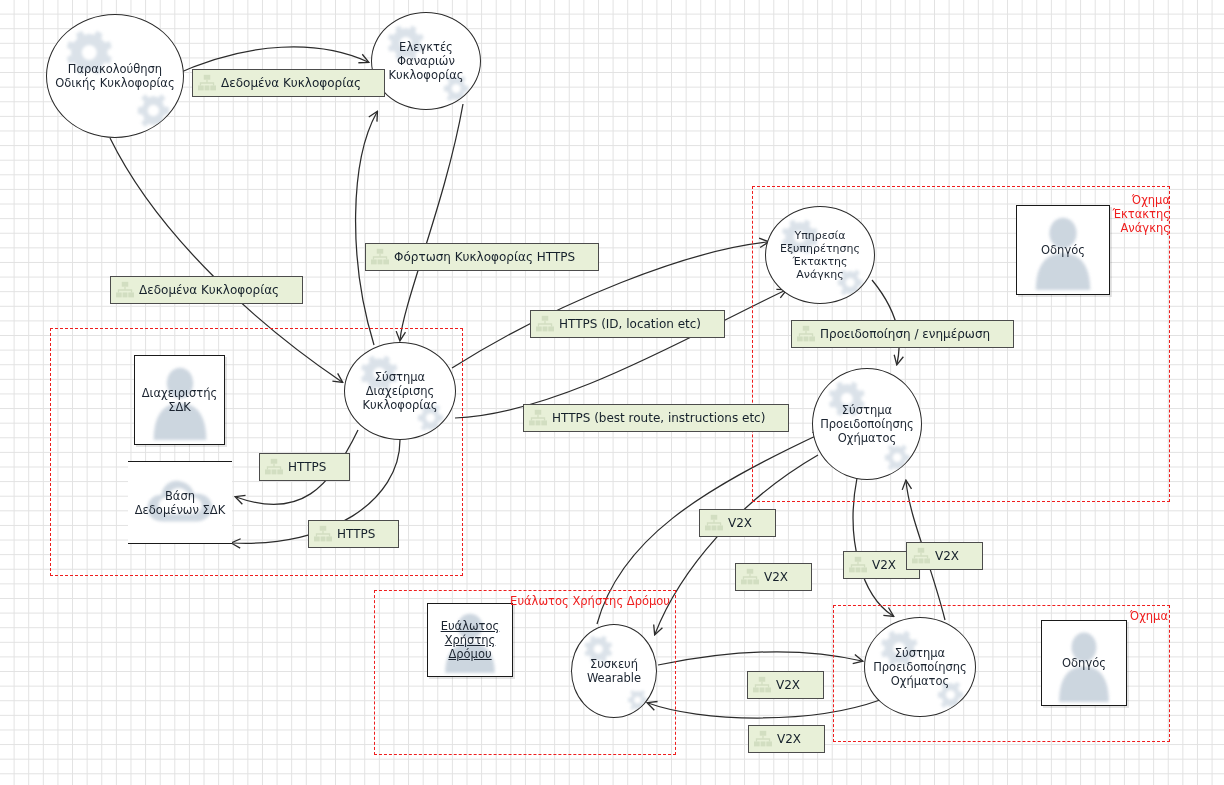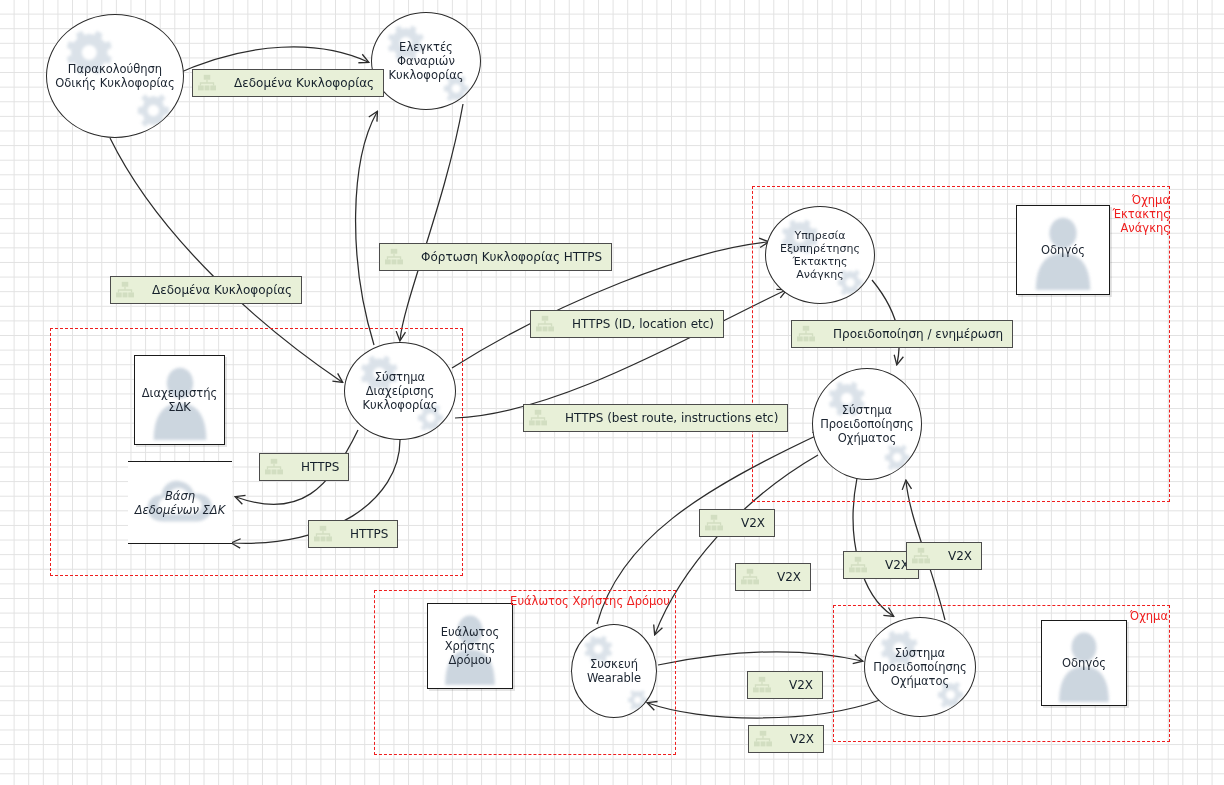--- a/index.html
+++ b/index.html
@@ -105,38 +105,37 @@
   }
   .datastore .cloud {
     position: absolute;
     left: 50%; top: 50%;
     transform: translate(-50%,-50%);
     width: 74%;
     z-index: 1;
     opacity: 0.8;
     filter: blur(1.7px);
   }
-  .datastore .dl { position: relative; z-index: 3; font-style: italic; }
+  .datastore .dl { position: relative; z-index: 3; }
 
   
   .flow-label {
     position: absolute;
     background: #e8f0d8;
     border: 1px solid #4c4c4c;
     box-sizing: border-box;
     height: 28px;
     display: flex;
     align-items: center;
     padding-left: 4px;
-    padding-right: 9px;
+    padding-right: 23px;
     color: #15202b;
     font-size: 12px;
     white-space: nowrap;
     z-index: 8;
-    gap: 13px;
   }
   .flow-label .neticon {
     flex: 0 0 auto;
     width: 20px;
     height: 18px;
     margin-right: 4px;
     opacity: 0.45;
   }
 
   
@@ -324,21 +323,21 @@
   </div>
 
   <div class="actor-box" style="left:1016px; top:205px; width:94px; height:90px;">
     <svg class="person" viewBox="0 0 100 100" preserveAspectRatio="none">
       <circle cx="50" cy="26" r="20" fill="#c4cfda"></circle>
       <path d="M10 100 C10 66 26 52 50 52 C74 52 90 66 90 100 Z" fill="#c4cfda"></path>
     </svg>
     <span class="al" style="white-space:pre-line;">Οδηγός</span>
   </div>
 
-  <div class="actor-box" style="left:427px; top:603px; width:86px; height:86px;">
+  <div class="actor-box" style="left:427px; top:603px; width:86px; height:74px;text-decoration:underline;">
     <svg class="person" viewBox="0 0 100 100" preserveAspectRatio="none">
       <circle cx="50" cy="26" r="20" fill="#c4cfda"></circle>
       <path d="M10 100 C10 66 26 52 50 52 C74 52 90 66 90 100 Z" fill="#c4cfda"></path>
     </svg>
     <span class="al" style="white-space:pre-line;">Ευάλωτος
 Χρήστης
 Δρόμου</span>
   </div>
 
   <div class="actor-box" style="left:1041px; top:620px; width:86px; height:86px;">
@@ -374,21 +373,21 @@
       <rect x="8" y="1" width="8" height="6" fill="#b9c9a6"></rect>
       <rect x="1" y="14" width="7" height="6" fill="#b9c9a6"></rect>
       <rect x="9" y="14" width="6" height="6" fill="#b9c9a6"></rect>
       <rect x="16" y="14" width="7" height="6" fill="#b9c9a6"></rect>
       <path d="M12 7 V11 M4 14 V11 H20 V14" stroke="#b9c9a6" stroke-width="1.6" fill="none"></path>
     </svg>
     <span>Δεδομένα Κυκλοφορίας</span>
   </div>
 
 
-  <div class="flow-label" style="left:379px; top:243px;">
+  <div class="flow-label" style="left:365px; top:243px;">
     <svg class="neticon" viewBox="0 0 24 22">
       <rect x="8" y="1" width="8" height="6" fill="#b9c9a6"></rect>
       <rect x="1" y="14" width="7" height="6" fill="#b9c9a6"></rect>
       <rect x="9" y="14" width="6" height="6" fill="#b9c9a6"></rect>
       <rect x="16" y="14" width="7" height="6" fill="#b9c9a6"></rect>
       <path d="M12 7 V11 M4 14 V11 H20 V14" stroke="#b9c9a6" stroke-width="1.6" fill="none"></path>
     </svg>
     <span>Φόρτωση Κυκλοφορίας HTTPS</span>
   </div>
 

